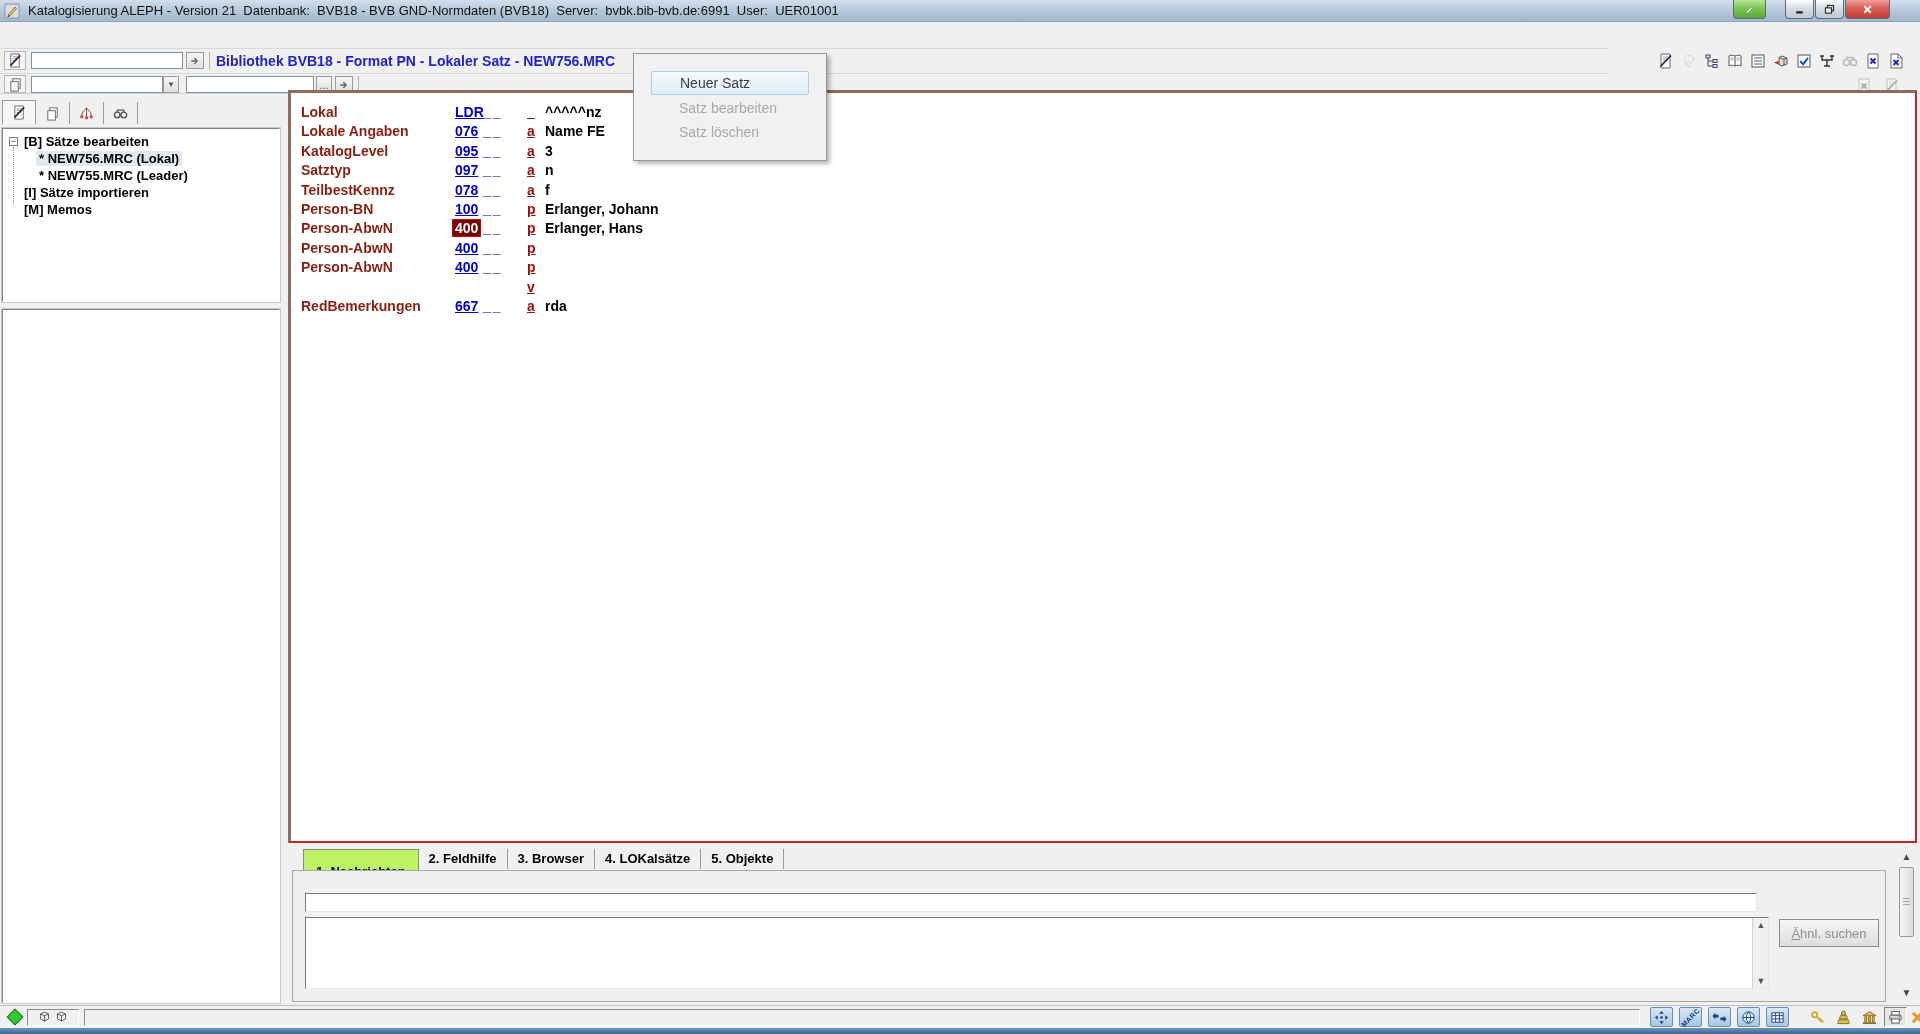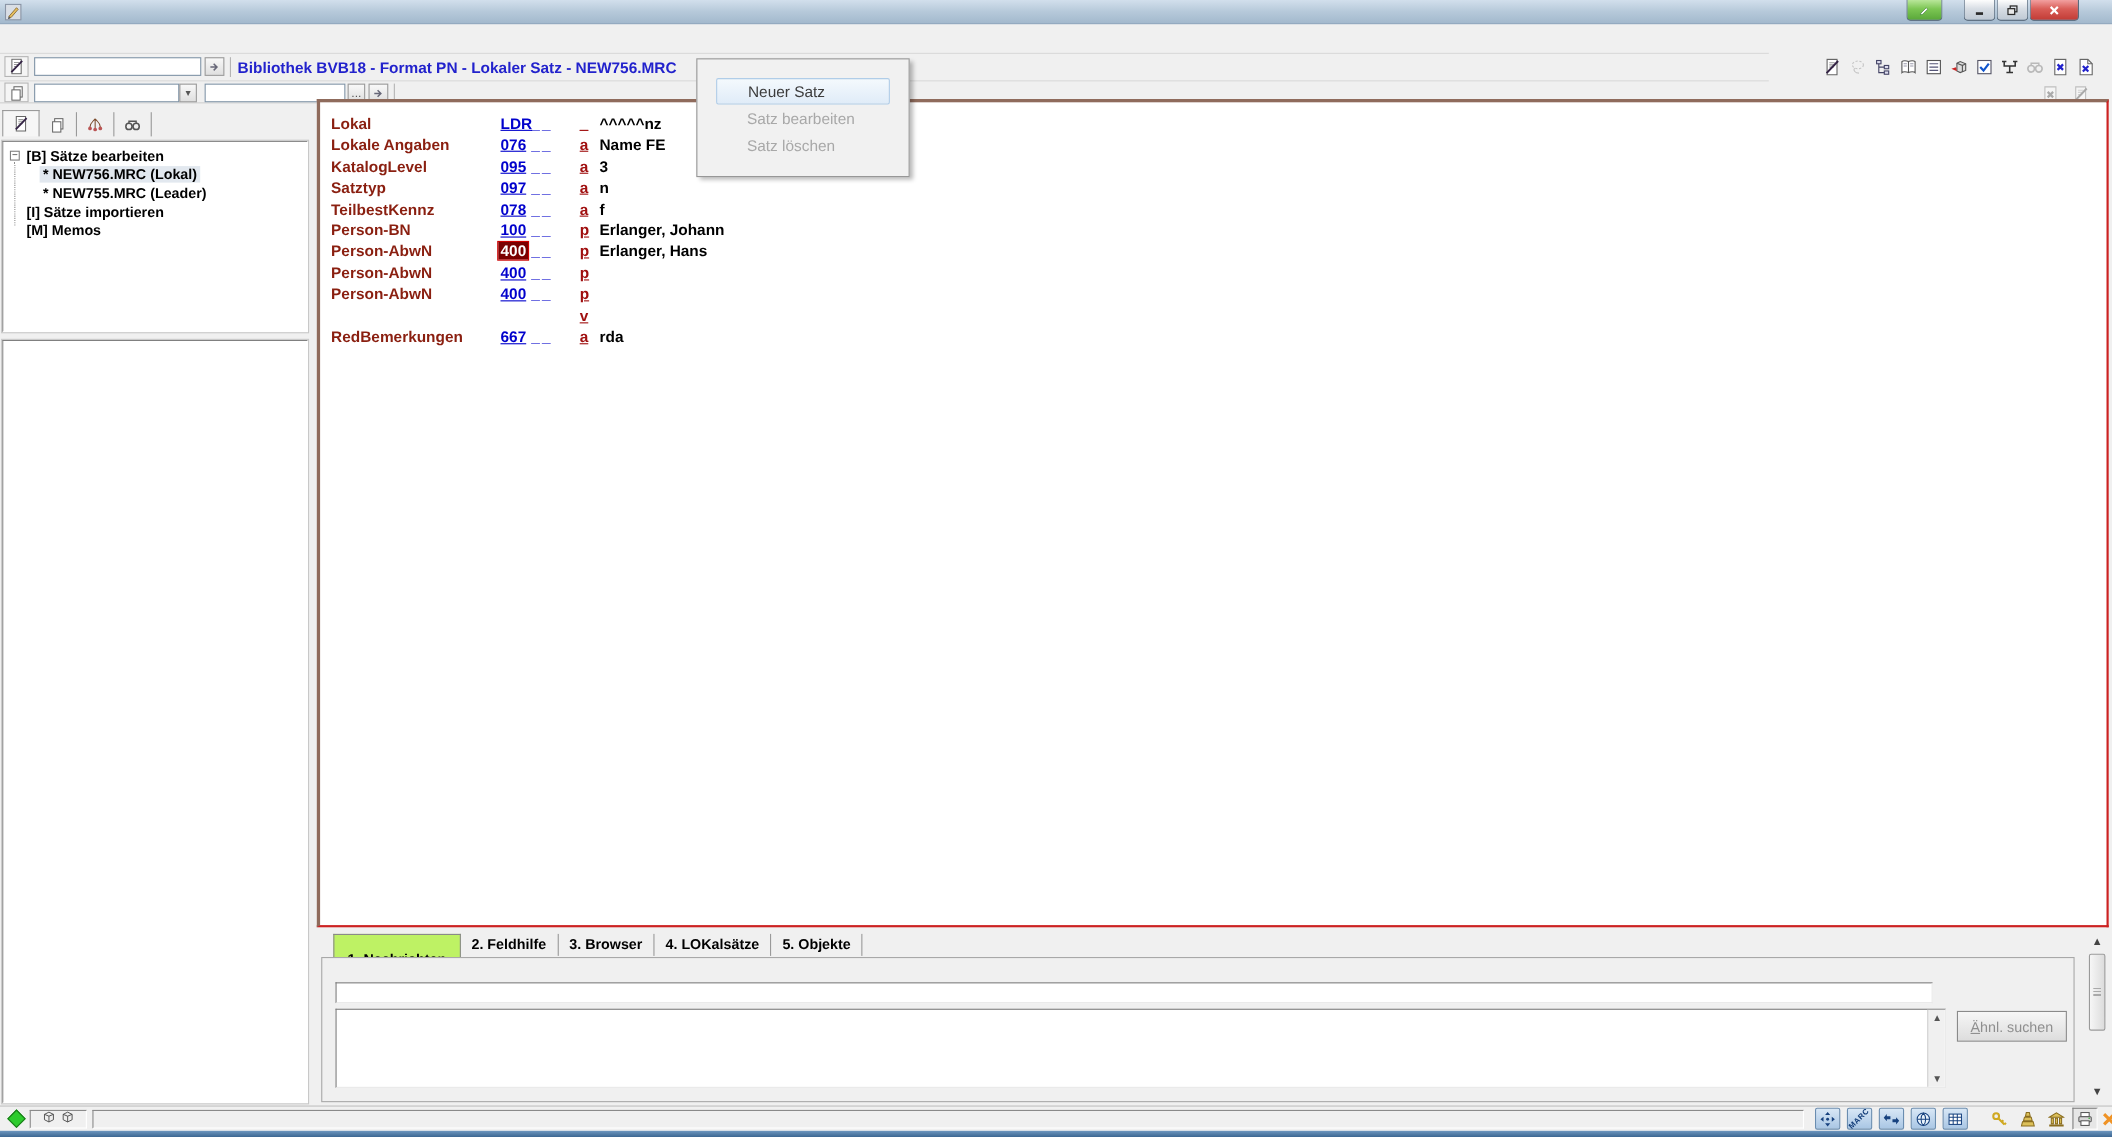--- a/index.html
+++ b/index.html
@@ -126,20 +126,21 @@
 <div class="app">
 
   <div class="titlebar">
     <span class="app-icon">
       <svg viewBox="0 0 16 16">
           <rect x="1" y="1" width="14" height="14" fill="#d9dee5" stroke="#8a94a5"></rect>
           <path d="M4 12L11 4l1.5 1.5L6 13z" fill="#e8c060" stroke="#7a5a20" stroke-width=".7"></path>
           <path d="M4 12l-.7 2.2 2.2-.7z" fill="#333"></path>
         </svg>
     </span>
+    <span class="title-text">Katalogisierung ALEPH - Version 21  Datenbank:  BVB18 - BVB GND-Normdaten (BVB18)  Server:  bvbk.bib-bvb.de:6991  User:  UER01001</span>
     <div class="winbtns">
       <div class="winbtn green">
           <svg viewBox="0 0 16 16">
             <path d="M4 11l6-6 1.6 1.6L6 12.3l-2.6.6z" fill="#fff" stroke="#2a6a2a" stroke-width=".6"></path>
           </svg>
         </div>
       <div class="winbtn">
           <svg viewBox="0 0 16 16">
             <rect x="4" y="10" width="8" height="3" fill="#2b2b2b"></rect>
           </svg>

